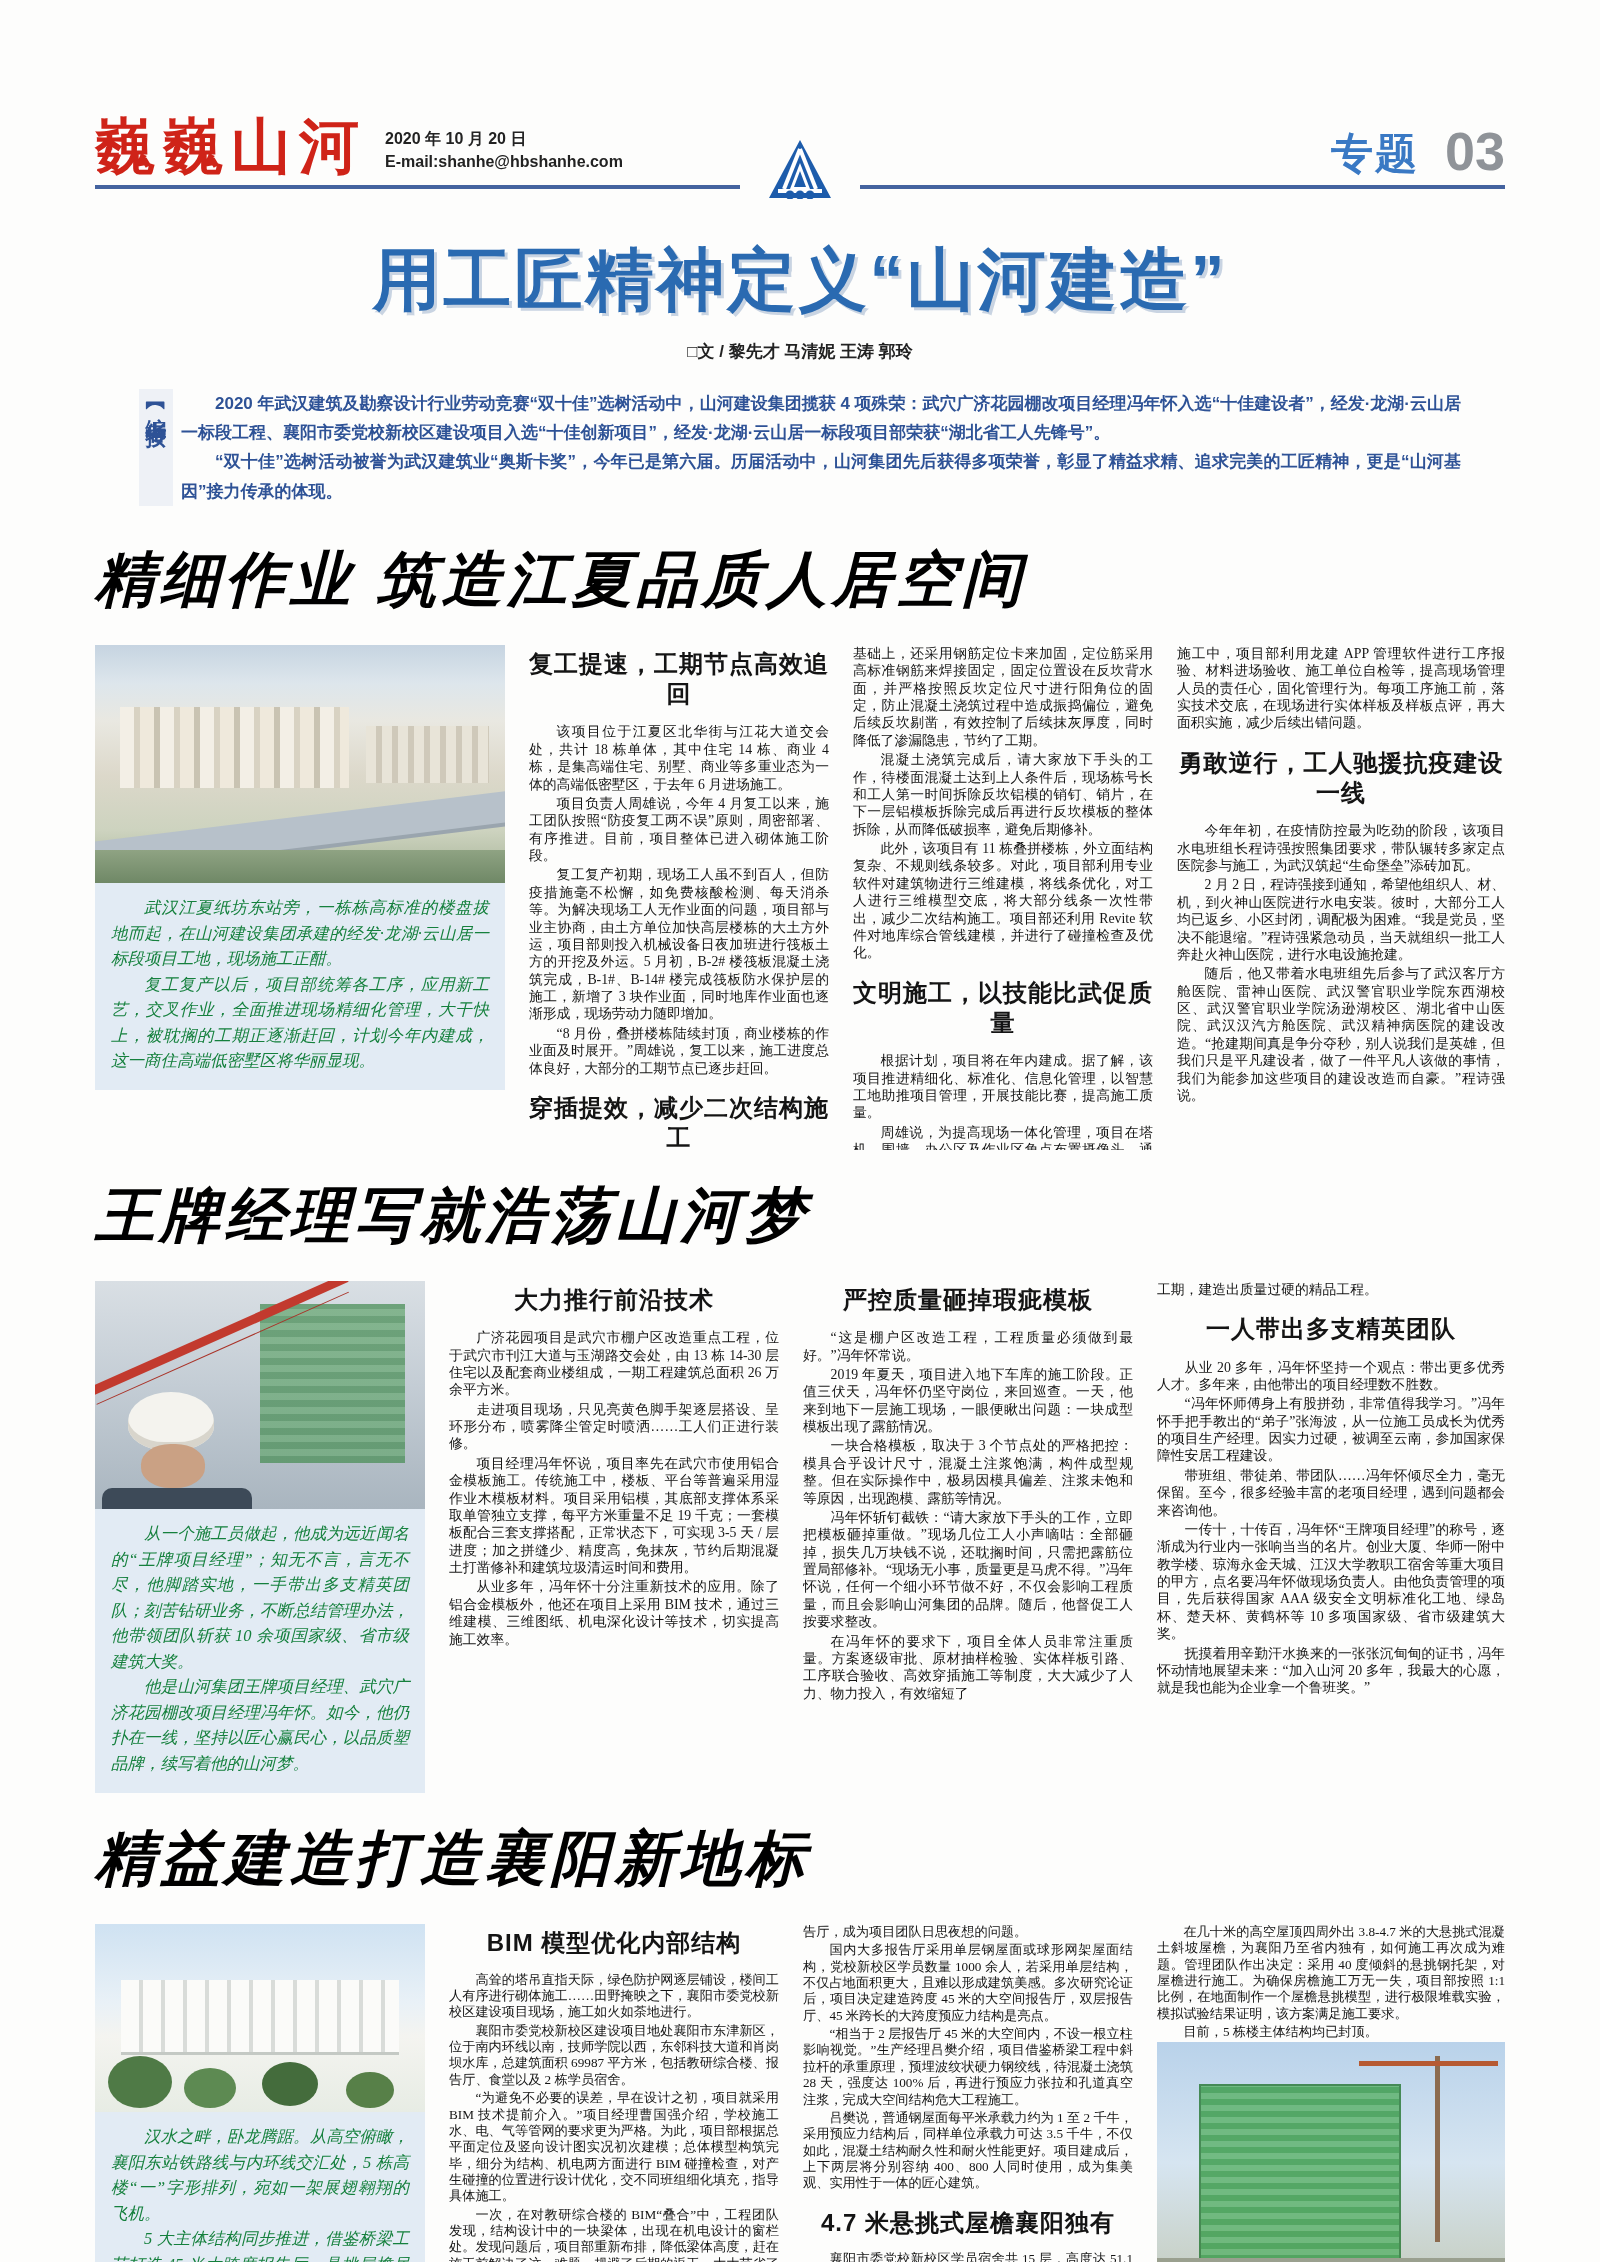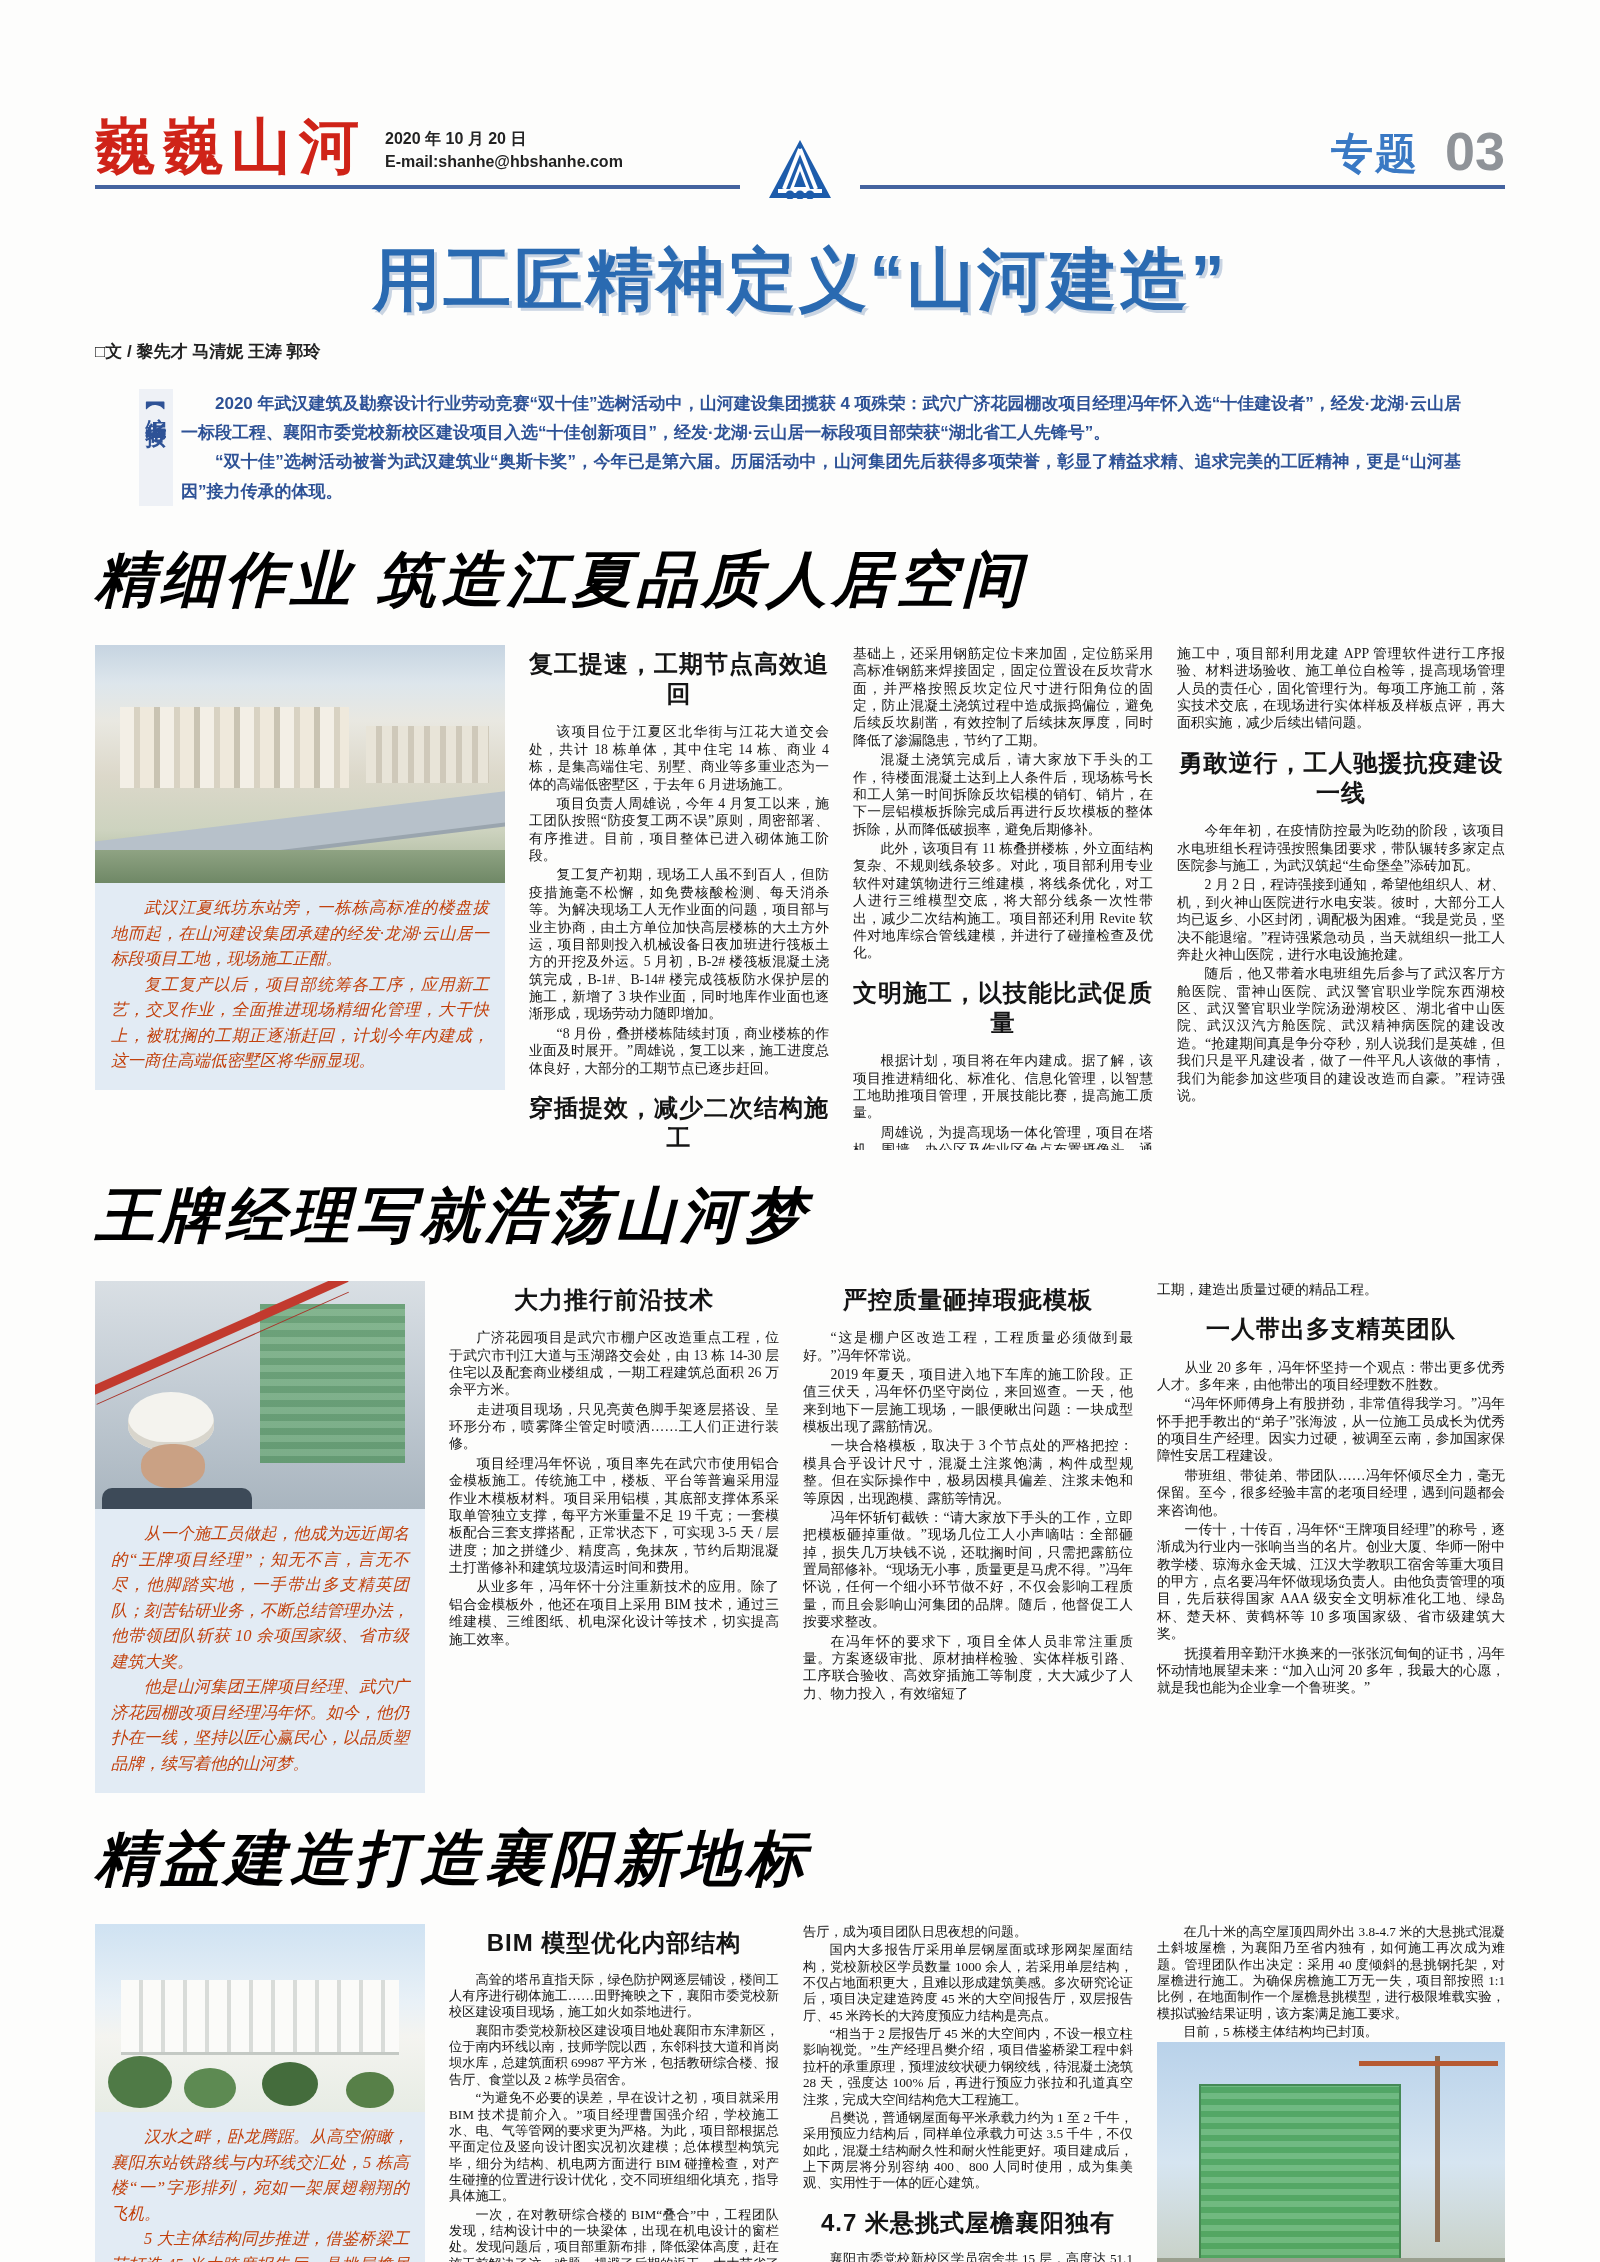--- a/index.html
+++ b/index.html
@@ -16,34 +16,34 @@
   .sect{font-family:"Liberation Sans",sans-serif;display:flex;align-items:flex-end;gap:26px;padding-bottom:0;}
   .sect-zh{color:#3a79c4;font-size:42px;font-weight:bold;letter-spacing:2px;line-height:1;}
   .sect-no{color:#8f9398;font-size:54px;font-weight:bold;line-height:.85;}
   .header-rule{height:4px;background:#44639f;position:relative;}
   .logo-box{position:absolute;left:50%;transform:translateX(-50%);bottom:-14px;background:#fdfdfc;
             padding:0 28px;}
   
   .main-head{font-family:"Liberation Sans","DejaVu Sans",sans-serif;text-align:center;
              color:#2a6ab1;font-size:68px;font-weight:900;letter-spacing:3px;margin:46px 0 8px;
              text-shadow:3px 3px 0 #c9d4e2;}
-  .byline{font-family:"Liberation Sans",sans-serif;font-weight:bold;font-size:17px;margin:14px 0 26px;color:#222;}
+  .byline{text-align:center;font-family:"Liberation Sans",sans-serif;font-weight:bold;font-size:17px;margin:14px 0 26px;color:#222;}
   
   .ednote{display:flex;gap:8px;margin:0 44px 34px 44px;}
   .ednote-label{writing-mode:vertical-rl;font-family:"Liberation Sans",sans-serif;font-weight:bold;
                 color:#2e5296;font-size:21px;letter-spacing:5px;background:#eef1f6;padding:6px 3px;align-self:stretch;}
   .ednote-body{flex:1;}
   .ednote-body p{margin:0;color:#2e5296;font-family:"Liberation Sans",sans-serif;font-weight:600;
                  font-size:17px;line-height:1.72;text-indent:2em;text-align:justify;}
   
   .art-head{font-family:"Liberation Sans","DejaVu Sans",sans-serif;font-weight:900;
             color:#000;letter-spacing:5px;font-size:60px;margin:26px 0 24px;font-style:italic;}
   .art-row{display:flex;gap:24px;align-items:flex-start;overflow:hidden;}
   .figure{background:#e2ebf4;flex:none;}
-  .figure .cap{padding:12px 16px 16px;font-style:italic;font-size:16.5px;line-height:1.55;color:#c2410c;}
+  .figure .cap{padding:12px 16px 16px;font-style:italic;font-size:16.5px;line-height:1.55;color:#15803d;}
   .figure .cap p{margin:0;text-indent:2em;text-align:justify;}
   .photo{width:100%;position:relative;overflow:hidden;}
   .col{font-size:13.8px;line-height:1.26;text-align:justify;overflow:hidden;}
   .col p{margin:0 0 2px;text-indent:2em;}
   .col p.cont{text-indent:0;}
   .sub{font-family:"Liberation Sans",sans-serif;font-weight:bold;font-size:24px;text-align:center;
        text-indent:0 !important;margin:16px 0 14px !important;letter-spacing:1px;}
   .sub.first{margin-top:4px !important;}
   
   .a1 .figure{width:410px;}

